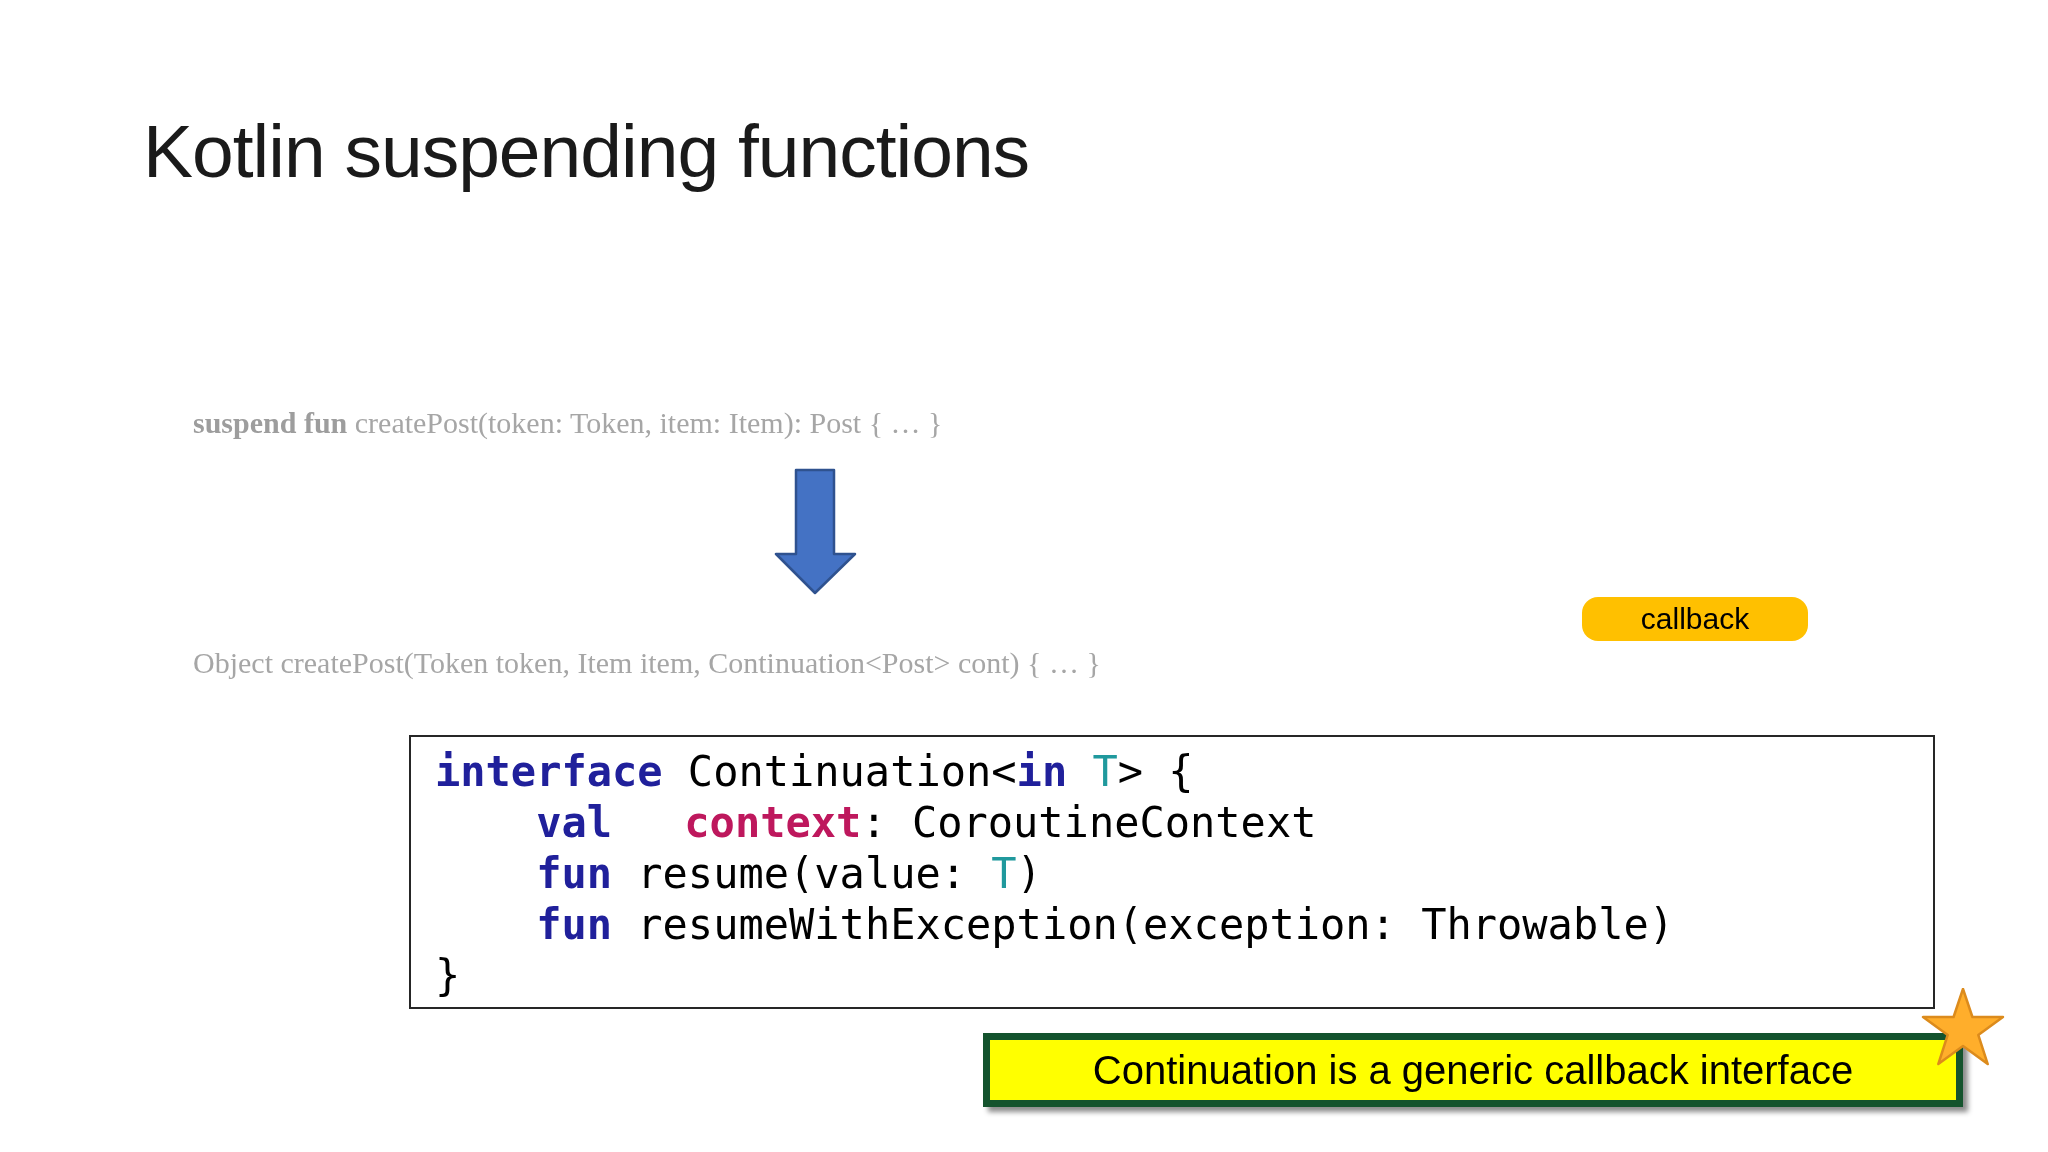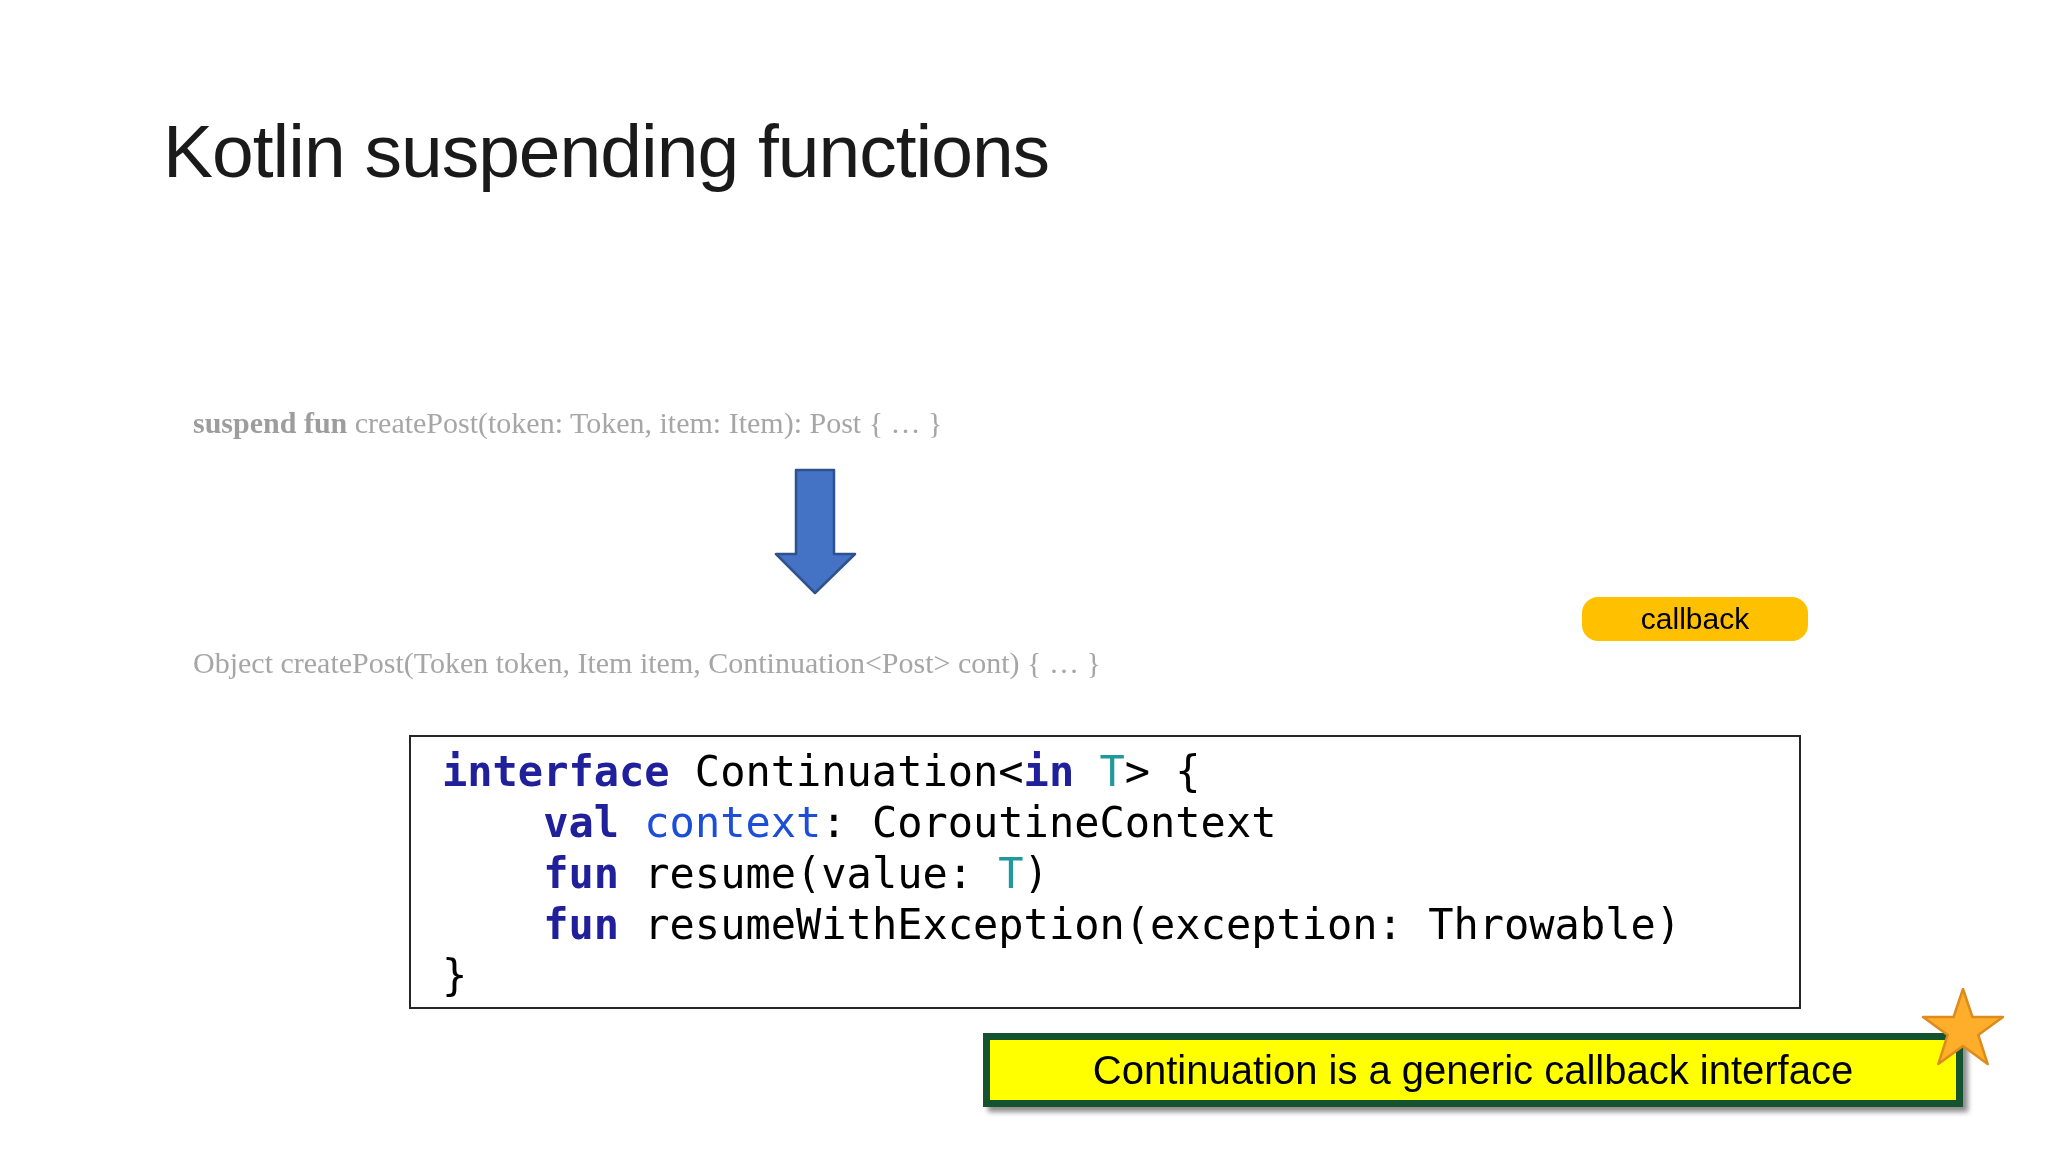--- a/index.html
+++ b/index.html
@@ -10,21 +10,21 @@
   .slide {
     position: relative;
     width: 2048px;
     height: 1152px;
     background: #ffffff;
     overflow: hidden;
     font-family: "Liberation Sans", sans-serif;
   }
   .slide-title {
     position: absolute;
-    left: 163px;
+    left: 143px;
     top: 108px;
     margin: 0;
     font-size: 75px;
     font-weight: 400;
     letter-spacing: -1px;
     color: #1a1a1a;
     font-family: "Liberation Sans", sans-serif;
     white-space: nowrap;
     text-align: center;
   }
@@ -73,38 +73,38 @@
     display: flex;
     align-items: center;
     justify-content: center;
     color: #000000;
     font-size: 30px;
   }
   .code-box {
     position: absolute;
     left: 409px;
     top: 735px;
-    width: 1392px;
+    width: 1526px;
     height: 274px;
     box-sizing: border-box;
     background: #ffffff;
     border: 2px solid #262626;
-    padding: 9px 0 0 31px;
+    padding: 9px 0 0 24px;
     overflow: hidden;
   }
   .code-box .code-line {
     font-family: "DejaVu Sans Mono", "Liberation Mono", monospace;
     font-size: 42px;
     line-height: 51px;
     color: #000000;
     white-space: pre;
   }
   .tok-p    { color: #000000; }
   .tok-kw   { color: #20209b; font-weight: 700; }
-  .tok-prop { color: #1d4ed8; font-weight: 400; }
+  .tok-prop { color: #be185d; font-weight: 700; margin-left: 47px; }
   .tok-tp   { color: #20999d; }
   .note-box {
     position: absolute;
     left: 983px;
     top: 1033px;
     width: 980px;
     height: 74px;
     box-sizing: border-box;
     background: #ffff00;
     border: 7px solid #14532d;

